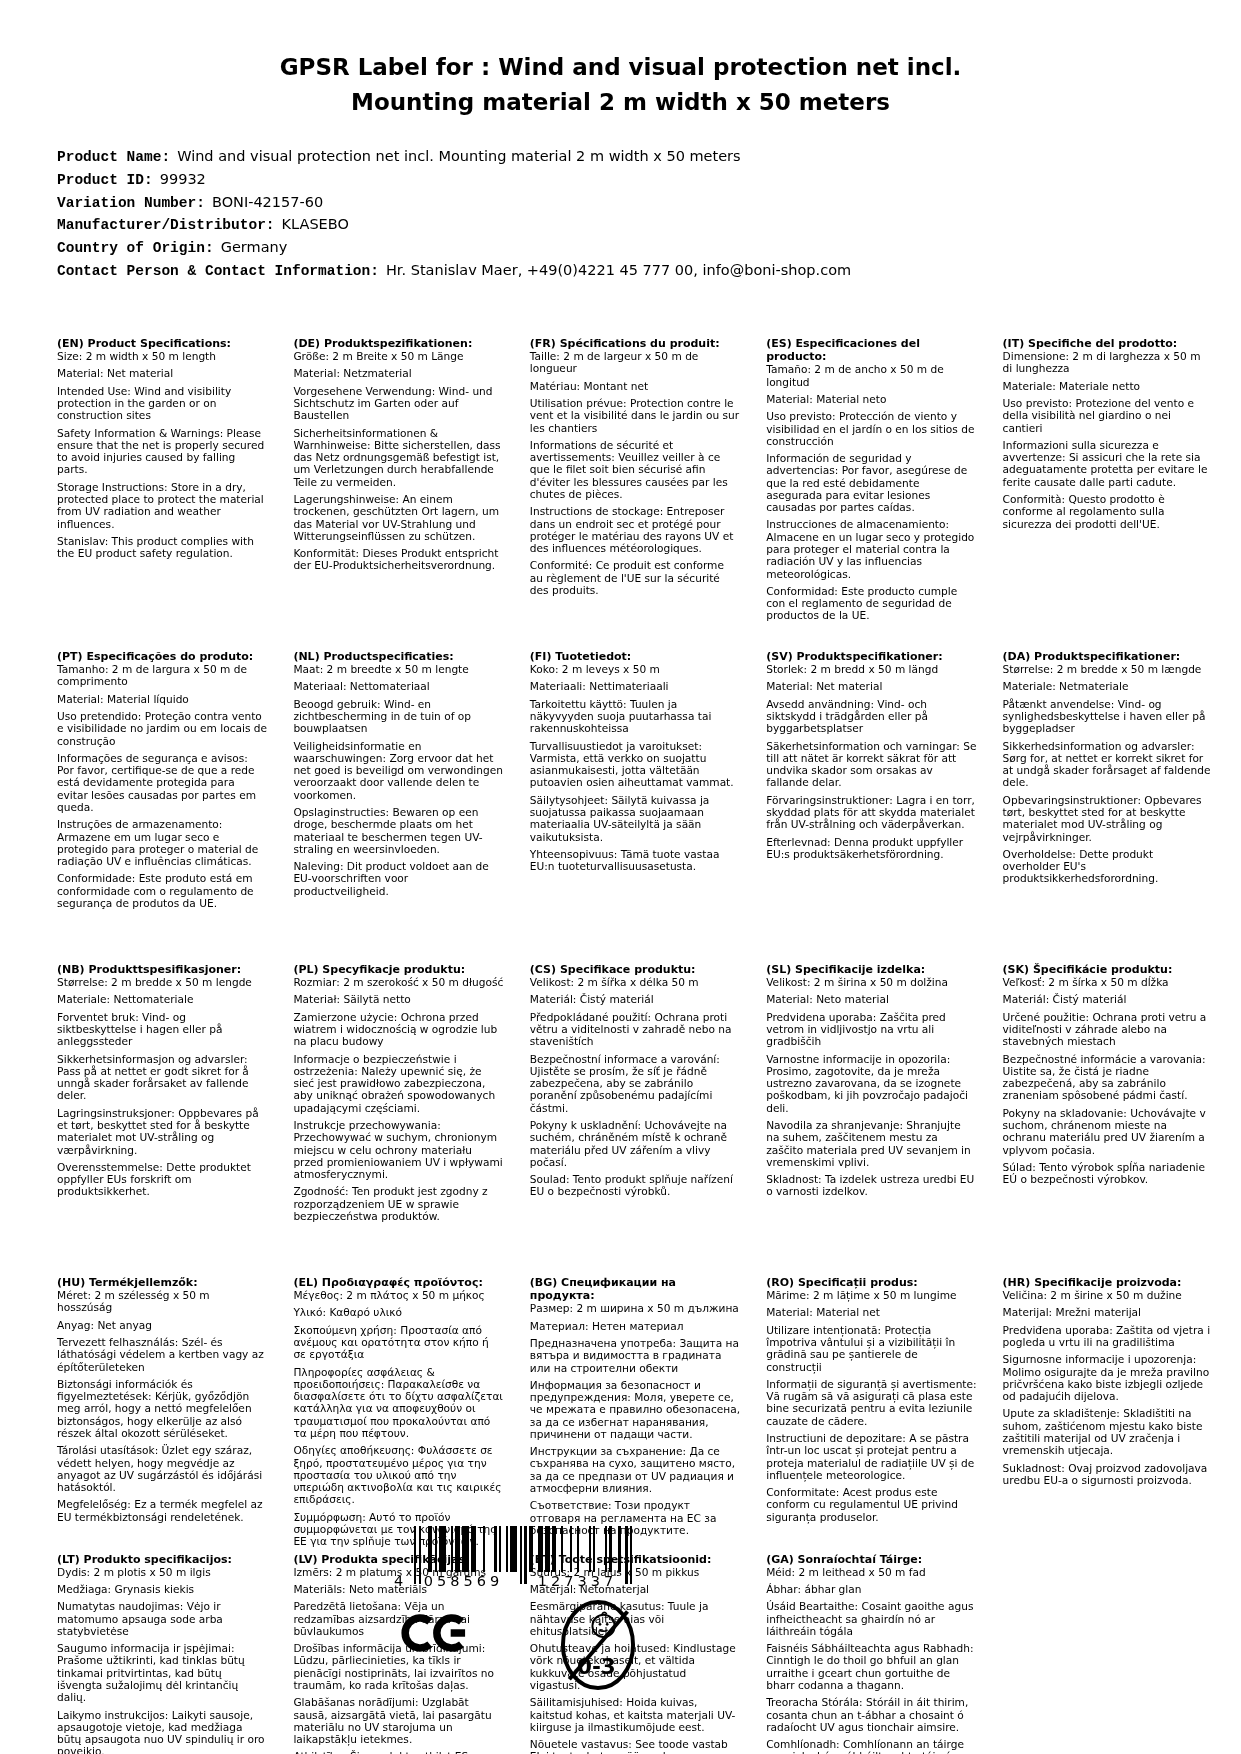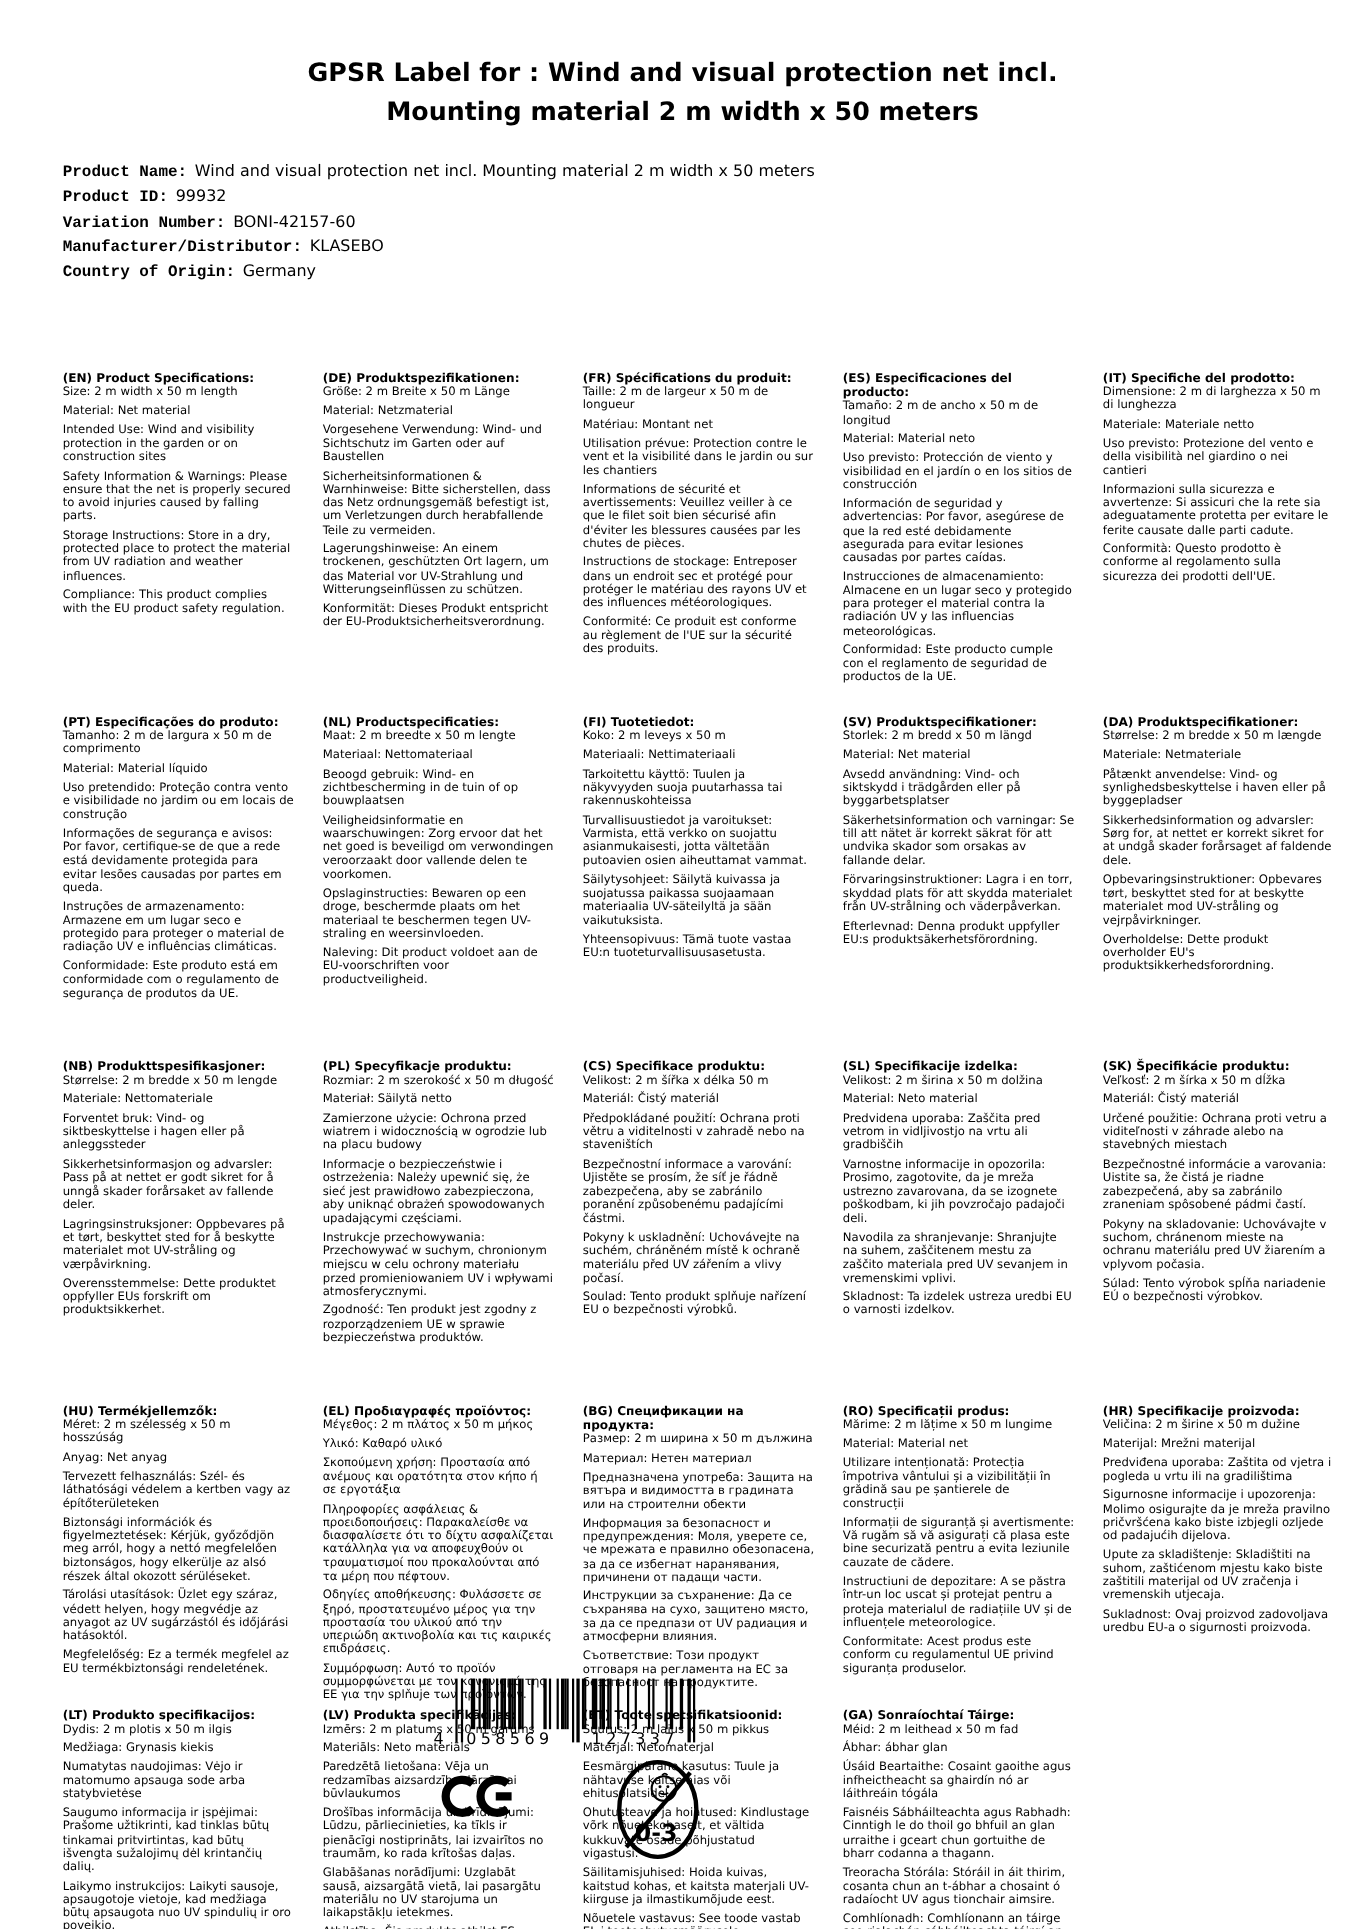--- a/index.html
+++ b/index.html
@@ -35,31 +35,32 @@
 <div class="page">
 
   <h1 class="doc-title">GPSR Label for : Wind and visual protection net incl. Mounting material 2 m width x 50 meters</h1>
 
   <div class="info">
       <div class="info-row"><span class="lbl">Product Name:</span><span class="val">Wind and visual protection net incl. Mounting material 2 m width x 50 meters</span></div>
       <div class="info-row"><span class="lbl">Product ID:</span><span class="val">99932</span></div>
       <div class="info-row"><span class="lbl">Variation Number:</span><span class="val">BONI-42157-60</span></div>
       <div class="info-row"><span class="lbl">Manufacturer/Distributor:</span><span class="val">KLASEBO</span></div>
       <div class="info-row"><span class="lbl">Country of Origin:</span><span class="val">Germany</span></div>
+      <div class="info-row"><span class="lbl">Contact Person &amp; Contact Information:</span><span class="val">Hr. Stanislav Maer, +49(0)4221 45 777 00, info@boni-shop.com</span></div>
     </div>
 
   <div class="blocks-grid">
       <div class="block">
         <h3>(EN) Product Specifications:</h3>
         <p>Size: 2 m width x 50 m length</p>
         <p>Material: Net material</p>
         <p>Intended Use: Wind and visibility protection in the garden or on construction sites</p>
         <p>Safety Information &amp; Warnings: Please ensure that the net is properly secured to avoid injuries caused by falling parts.</p>
         <p>Storage Instructions: Store in a dry, protected place to protect the material from UV radiation and weather influences.</p>
-        <p>Compliance: This product complies with the EU product safety regulation.</p>
+        <p>Stanislav: This product complies with the EU product safety regulation.</p>
       </div>
       <div class="block">
         <h3>(DE) Produktspezifikationen:</h3>
         <p>Größe: 2 m Breite x 50 m Länge</p>
         <p>Material: Netzmaterial</p>
         <p>Vorgesehene Verwendung: Wind- und Sichtschutz im Garten oder auf Baustellen</p>
         <p>Sicherheitsinformationen &amp; Warnhinweise: Bitte sicherstellen, dass das Netz ordnungsgemäß befestigt ist, um Verletzungen durch herabfallende Teile zu vermeiden.</p>
         <p>Lagerungshinweise: An einem trockenen, geschützten Ort lagern, um das Material vor UV-Strahlung und Witterungseinflüssen zu schützen.</p>
         <p>Konformität: Dieses Produkt entspricht der EU-Produktsicherheitsverordnung.</p>
       </div>

